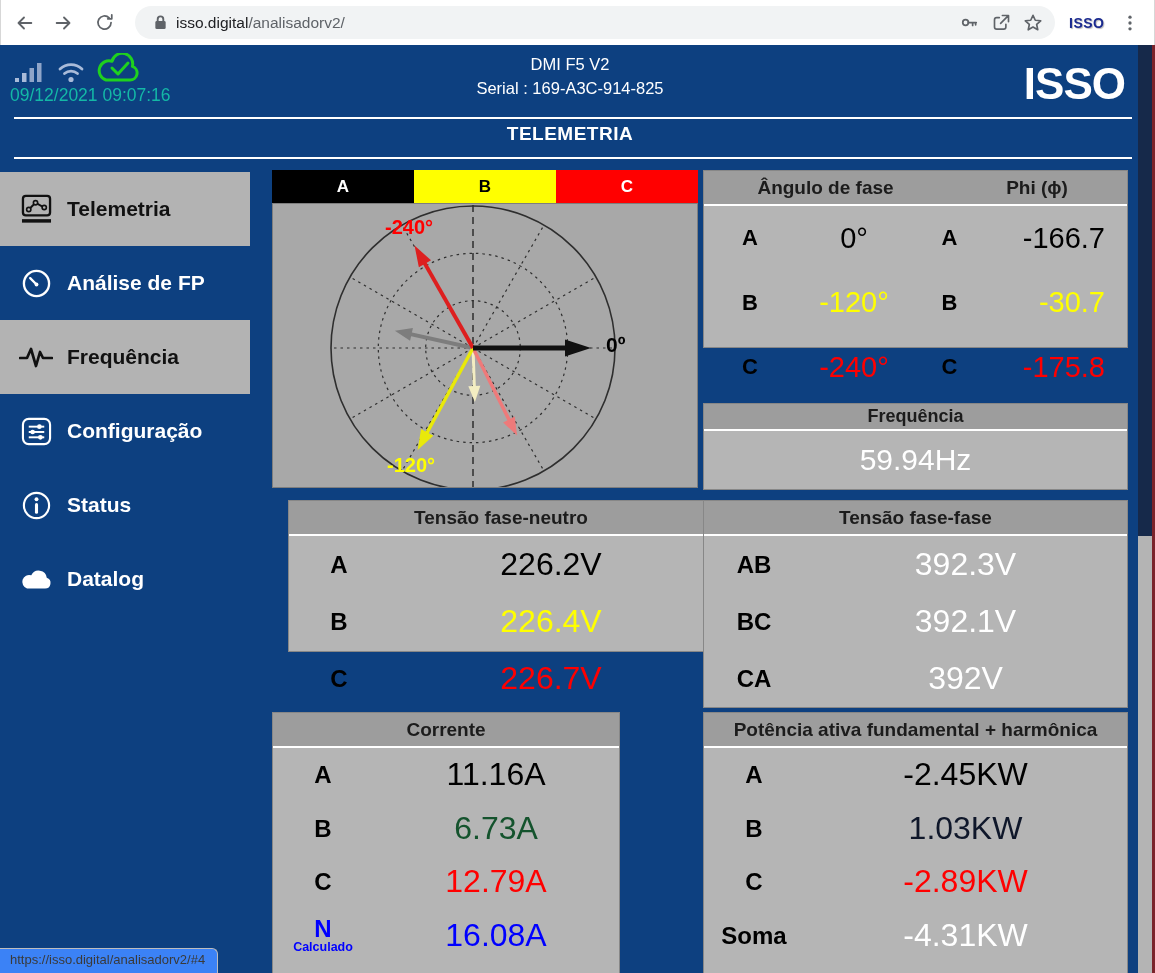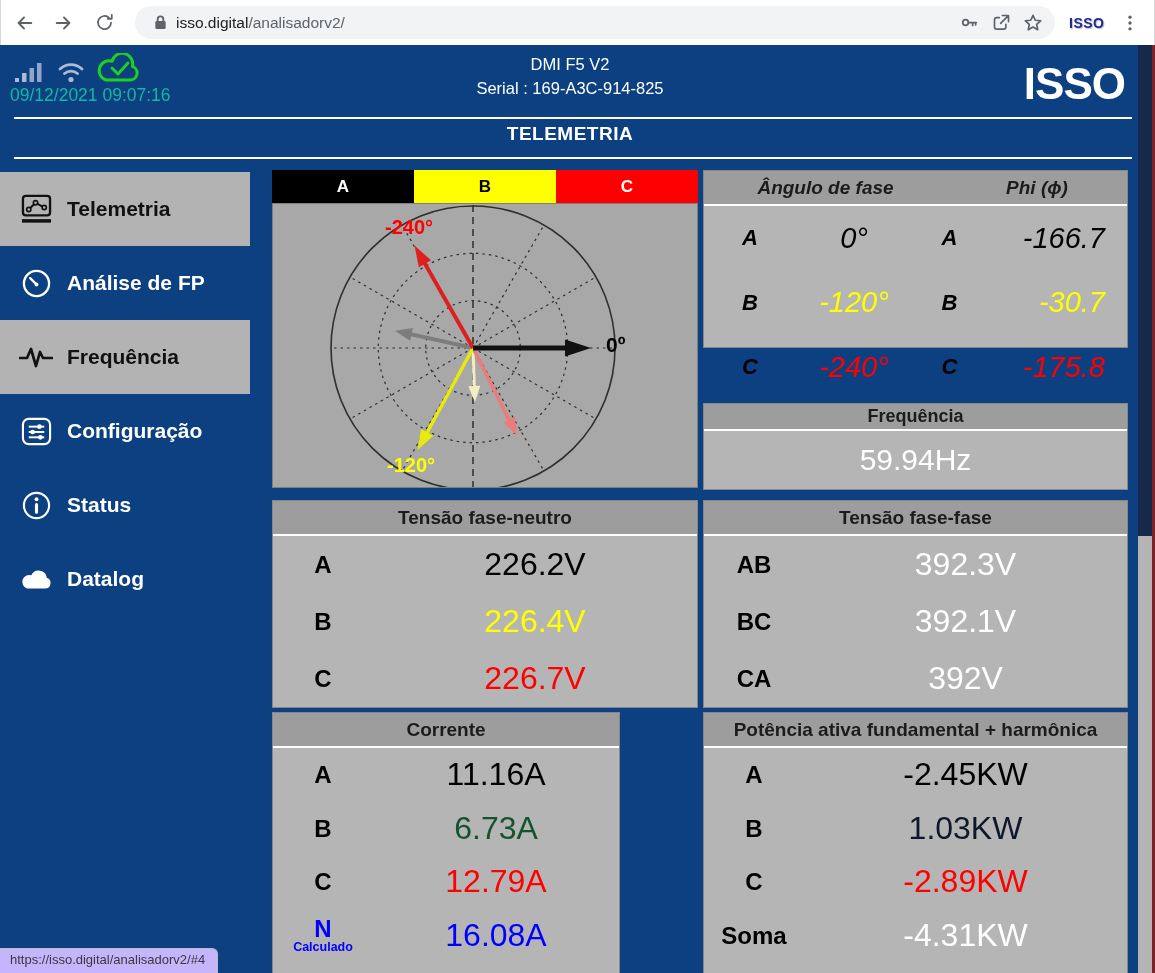--- a/index.html
+++ b/index.html
@@ -59,21 +59,21 @@
   .phasor-wrap{position:absolute;left:272px;top:203px;width:426px;height:285px;background:#a8a8a8;border:1px solid rgba(0,0,0,0.25);box-sizing:border-box;}
   .phasor-label{position:absolute;font-weight:bold;font-size:20px;}
   .lbl-c{left:112px;top:12px;color:#ff0000;}
   .lbl-a{left:333px;top:129px;color:#000;font-size:21px;}
   .lbl-b{left:114px;top:250px;color:#ffff00;}
   
   .scroll-strip{position:absolute;left:1138px;top:45px;width:17px;height:928px;background:#b4b4b4;}
   .scroll-thumb{position:absolute;left:0;top:0;width:17px;height:491px;background:#16294a;}
   .scroll-edge{position:absolute;left:1152px;top:45px;width:3px;height:928px;background:#7b232b;}
   
-  .status-tooltip{position:absolute;left:0;bottom:0;height:17px;background:#c4b5fd;border:1px solid #bdbdbd;border-left:none;border-bottom:none;
+  .status-tooltip{position:absolute;left:0;bottom:0;height:17px;background:#3b82f6;border:1px solid #bdbdbd;border-left:none;border-bottom:none;
     border-top-right-radius:6px;padding:3px 12px 4px 10px;font-size:13px;color:#3a3a3a;white-space:nowrap;overflow:hidden;}
 </style>
 </head>
 <body>
 
 <div class="browser">
   <div class="nav-btn">
     <svg width="22" height="22" viewBox="0 0 24 24">
         <path d="M20 12H6M12 6l-6 6 6 6" fill="none" stroke="#5f6368" stroke-width="2" stroke-linecap="round" stroke-linejoin="round"></path>
       </svg>
@@ -275,21 +275,21 @@
           <line x1="200" y1="144" x2="293" y2="144" stroke="#111111" stroke-width="5"></line>
           <polygon points="318,144 292,152.5 292,135.5" fill="#111111"></polygon>
         </g>
       </g>
   </svg>
   <span class="phasor-label lbl-c">-240°</span>
   <span class="phasor-label lbl-a">0º</span>
   <span class="phasor-label lbl-b">-120°</span>
 </div>
 
-<div class="panel" style="left:703px;top:170px;width:425px;height:178px;font-style:italic;">
+<div class="panel" style="left:703px;top:170px;width:425px;height:178px;">
   <div class="panel-head angle-head" style="height:33px;font-size:19px;">
     <span class="h1">Ângulo de fase</span>
     <span class="h2">Phi (ϕ)</span>
   </div>
   <div>
       <div class="arow" style="height: 64.5px;">
         <div class="l1">A</div>
         <div class="v1" style="color: rgb(0, 0, 0);">0°</div>
         <div class="l2">A</div>
         <div class="v2" style="color: rgb(0, 0, 0);">-166.7</div>
@@ -307,21 +307,21 @@
         <div class="v2" style="color: rgb(255, 0, 0);">-175.8</div>
       </div>
     </div>
 </div>
 
 <div class="panel" style="left:703px;top:403px;width:425px;height:87px;">
   <div class="panel-head" style="height:25px;font-size:18px;">Frequência</div>
   <div style="height:58px;display:flex;align-items:center;justify-content:center;font-size:30px;color:#ffffff;">59.94Hz</div>
 </div>
 
-<div class="panel" style="left:272px;top:500px;width:426px;height:208px;">
+<div class="panel" style="left:288px;top:500px;width:426px;height:152px;">
   <div class="panel-head" style="height:33px;font-size:19px;">Tensão fase-neutro</div>
   <div>
       <div class="vrow" style="height: 57px;">
         <div class="vlabel">A</div>
         <div class="vvalue" style="color: rgb(0, 0, 0);">226.2V</div>
       </div>
       <div class="vrow" style="height: 57px;">
         <div class="vlabel">B</div>
         <div class="vvalue" style="color: rgb(255, 255, 0);">226.4V</div>
       </div>

